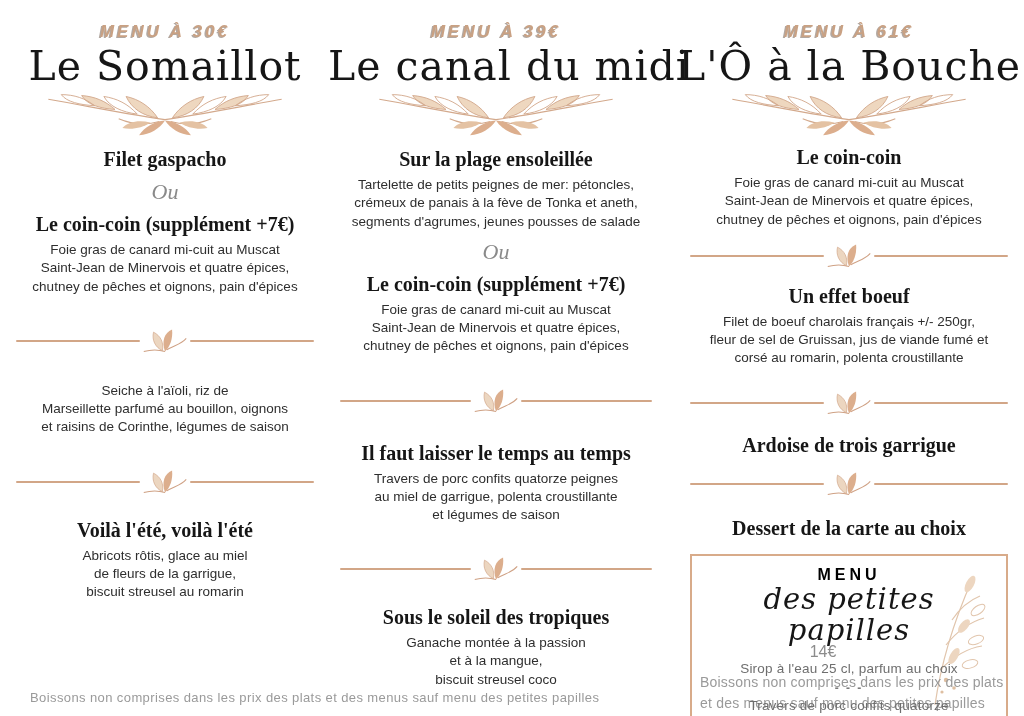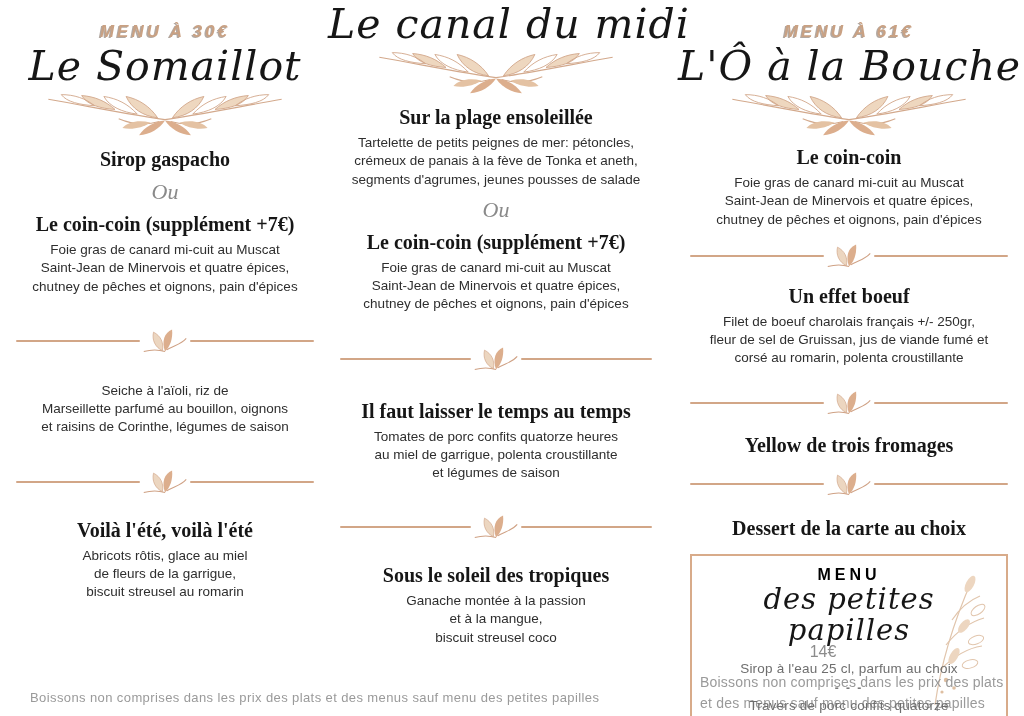--- a/index.html
+++ b/index.html
@@ -23,21 +23,21 @@
 
   .badge{
     margin-top:22px;
     font-size:17px;font-weight:bold;letter-spacing:3px;
     color:var(--accent);
     text-shadow:-1.4px 1.4px 0 rgba(84,62,47,0.45);
     font-family:"Liberation Sans",sans-serif;
     font-style:italic;
   }
   .script-title{
-    font-family:"DejaVu Serif",serif;font-style:italic;
+    font-family:"DejaVu Serif",serif;
     font-size:41px;line-height:1.08;color:var(--ink);
     margin-top:2px;letter-spacing:1px;white-space:nowrap;
   }
   .ornament{display:block;margin:2px auto 6px;width:260px;height:50px;}
 
   .dish-title{
     font-family:"Liberation Serif",serif;font-weight:700;
     font-size:20px;color:var(--ink);margin-bottom:5px;
   }
   .dish-desc{
@@ -149,21 +149,21 @@
 <div class="columns">
 
   <div class="col col-1">
     <div class="badge">MENU À 30€</div>
     <div class="script-title">Le Somaillot</div>
     <svg class="ornament">
         <use href="#laurel"></use>
       </svg>
 
     <div class="dish first">
-      <div class="dish-title">Sirop gaspacho</div>
+      <div class="dish-title">Filet gaspacho</div>
     </div>
     <div class="or-sep">Ou</div>
     <div class="dish second">
       <div class="dish-title">Le coin-coin (supplément +7€)</div>
       <div class="dish-desc">Foie gras de canard mi-cuit au Muscat
 Saint-Jean de Minervois et quatre épices,
 chutney de pêches et oignons, pain d'épices</div>
     </div>
     <div class="leaf-divider">
       <span class="line"></span>
@@ -186,20 +186,21 @@
     </div>
     <div class="dish after-div-md">
       <div class="dish-title">Voilà l'été, voilà l'été</div>
       <div class="dish-desc">Abricots rôtis, glace au miel
 de fleurs de la garrigue,
 biscuit streusel au romarin</div>
     </div>
   </div>
 
   <div class="col col-2">
+    <div class="badge">MENU À 39€</div>
     <div class="script-title">Le canal du midi</div>
     <svg class="ornament">
         <use href="#laurel"></use>
       </svg>
 
     <div class="dish first">
       <div class="dish-title">Sur la plage ensoleillée</div>
       <div class="dish-desc">Tartelette de petits peignes de mer: pétoncles,
 crémeux de panais à la fève de Tonka et aneth,
 segments d'agrumes, jeunes pousses de salade</div>
@@ -213,21 +214,21 @@
     </div>
     <div class="leaf-divider">
       <span class="line"></span>
         <svg>
           <use href="#divleaf"></use>
         </svg>
         <span class="line"></span>
     </div>
     <div class="dish after-div-lg">
       <div class="dish-title">Il faut laisser le temps au temps</div>
-      <div class="dish-desc">Tomates de porc confits quatorze heures
+      <div class="dish-desc">Travers de porc confits quatorze peignes
 au miel de garrigue, polenta croustillante
 et légumes de saison</div>
     </div>
     <div class="leaf-divider">
       <span class="line"></span>
         <svg>
           <use href="#divleaf"></use>
         </svg>
         <span class="line"></span>
     </div>
@@ -265,21 +266,21 @@
 fleur de sel de Gruissan, jus de viande fumé et
 corsé au romarin, polenta croustillante</div>
     </div>
     <div class="leaf-divider t2">
       <span class="line"></span>
         <svg>
           <use href="#divleaf"></use>
         </svg>
         <span class="line"></span>
     </div>
-    <div class="plain-course">Yellow de trois fromages</div>
+    <div class="plain-course">Ardoise de trois garrigue</div>
     <div class="leaf-divider t3">
       <span class="line"></span>
         <svg>
           <use href="#divleaf"></use>
         </svg>
         <span class="line"></span>
     </div>
     <div class="plain-course second">Dessert de la carte au choix</div>
 
     <div class="kids-box">

